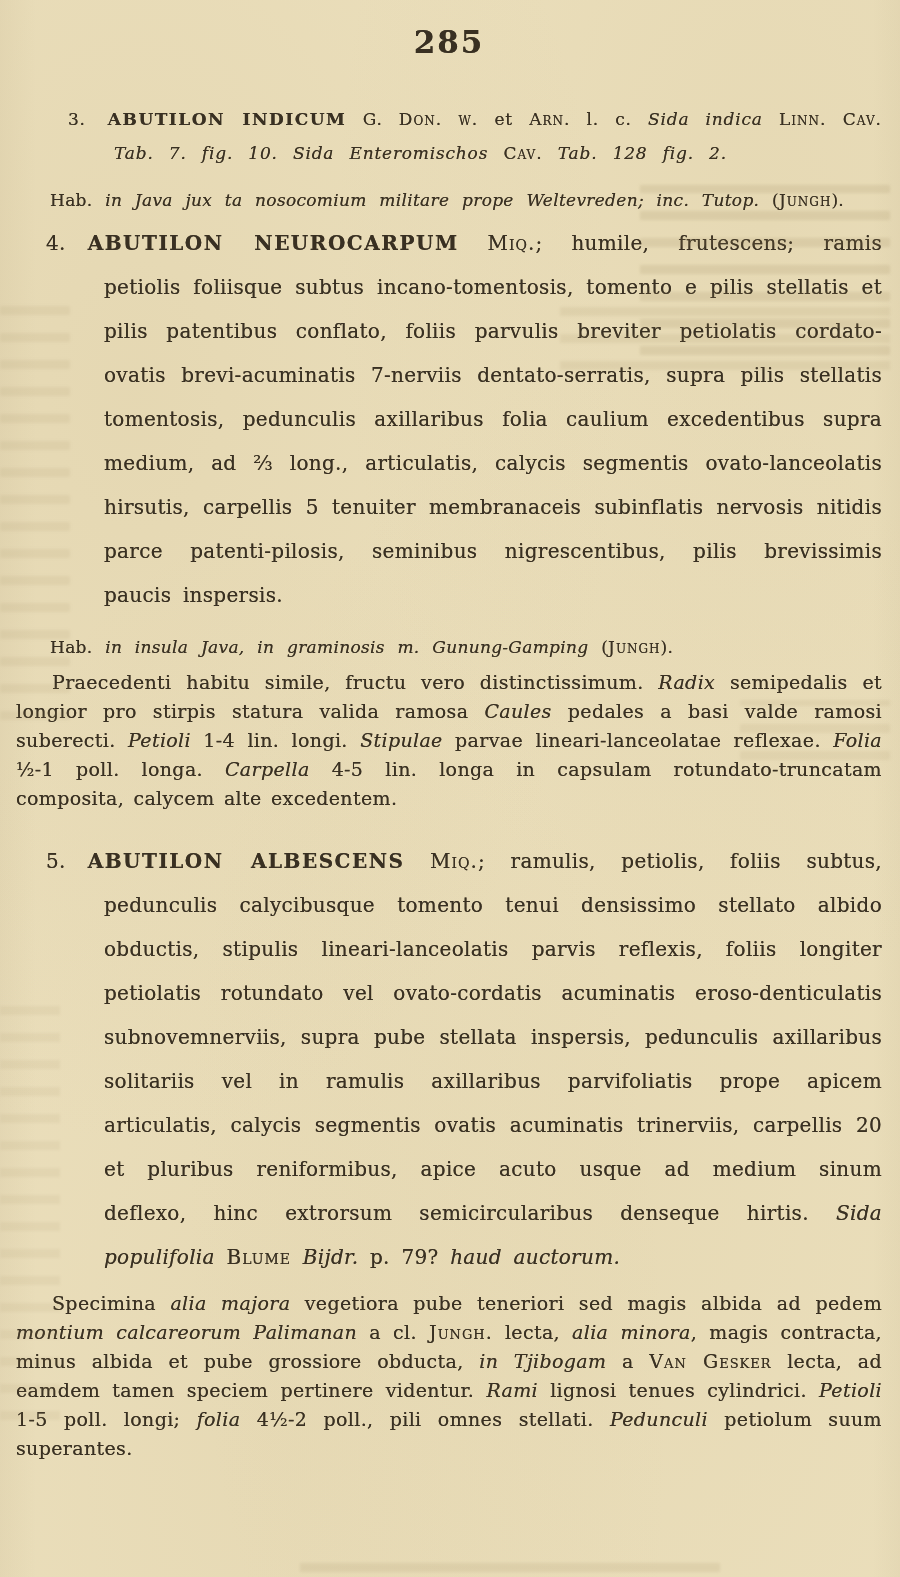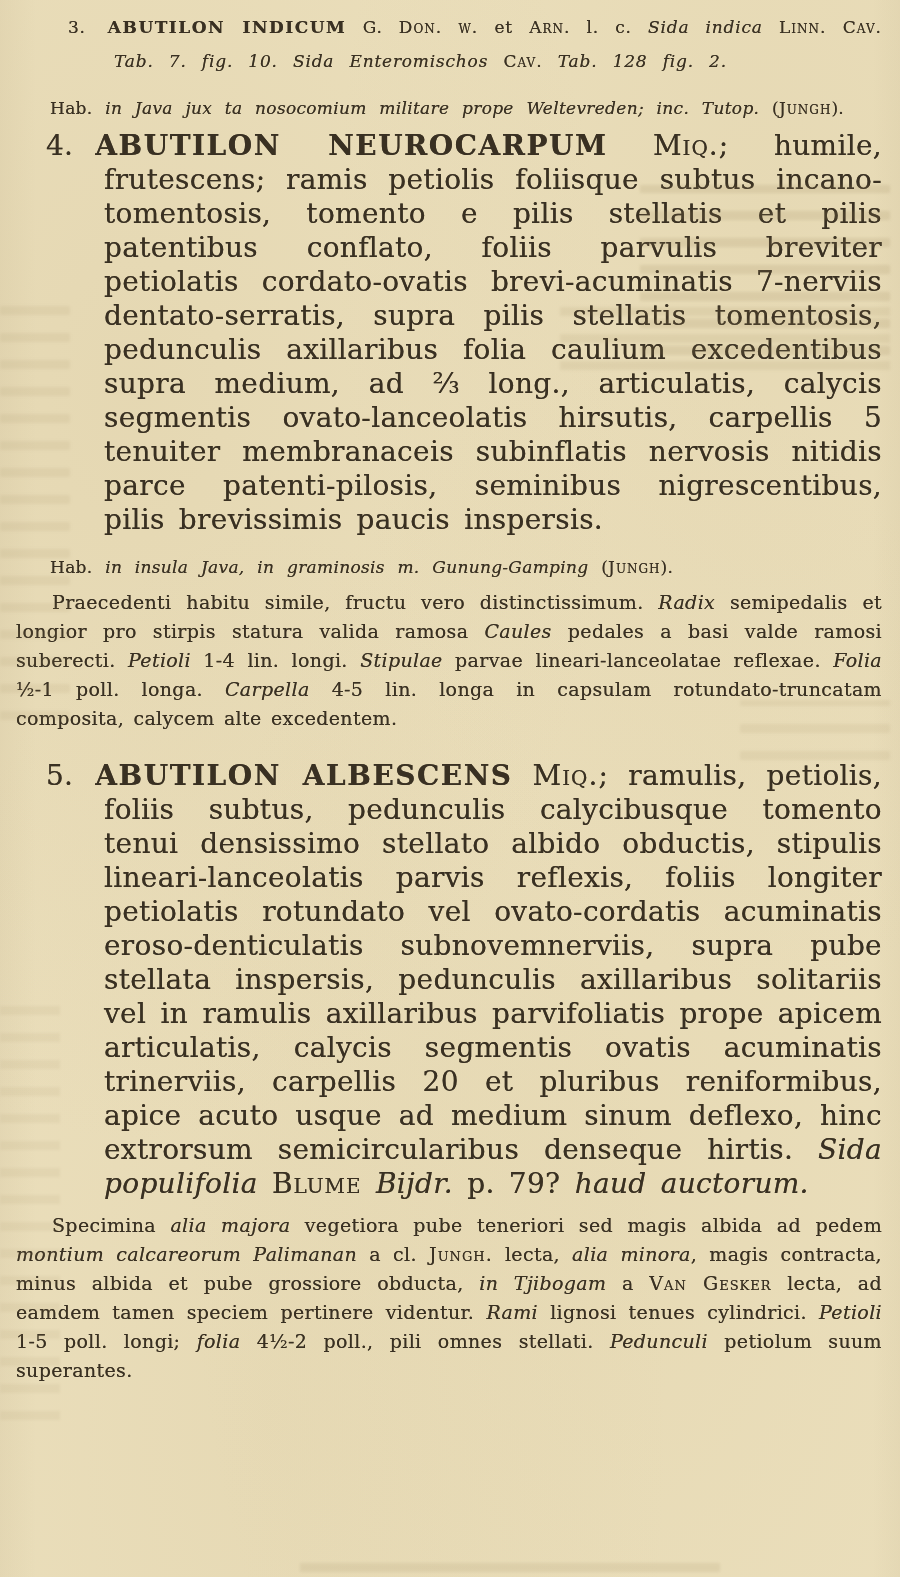--- a/index.html
+++ b/index.html
@@ -56,22 +56,22 @@
     line-height: 34px;
     text-align: justify;
     word-spacing: 9px;
     letter-spacing: .8px;
     padding-left: 98px;
     text-indent: -46px;
     margin-bottom: 10px;
   }
   
   .species {
-    font-size: 28px;
-    line-height: 34px;
+    font-size: 20px;
+    line-height: 44px;
     text-align: justify;
     word-spacing: 5px;
     letter-spacing: .3px;
     padding-left: 88px;
     text-indent: -58px;
     margin-bottom: 10px;
   }
   
   .hab {
     font-size: 17px;
@@ -106,20 +106,21 @@
 
 <div class="page">
 
   <div class="ghost g1"></div>
   <div class="ghost g2"></div>
   <div class="ghost g3"></div>
   <div class="ghost g4"></div>
   <div class="ghost g5"></div>
   <div class="ghost g6"></div>
 
+  <p class="pagenum ink">285</p>
 
   <p class="heading-e3 ink"><span class="r-num">3.</span><span class="r-b">ABUTILON INDICUM</span><span class="r-n"> G. </span><span class="r-sc">Don.</span><span class="r-n"> </span><span class="r-sc">w.</span><span class="r-n"> et </span><span class="r-sc">Arn.</span><span class="r-n"> l. c. </span><span class="r-i">Sida indica</span><span class="r-n"> </span><span class="r-sc">Linn. Cav.</span><span class="r-n"> </span><span class="r-i">Tab. 7. fig. 10.</span><span class="r-n"> </span><span class="r-i">Sida Enteromischos</span><span class="r-n"> </span><span class="r-sc">Cav.</span><span class="r-n"> </span><span class="r-i">Tab. 128 fig. 2.</span></p>
 
   <p class="hab ink"><span class="r-n">Hab.</span><span class="r-i"> in Java jux ta nosocomium militare prope Weltevreden; inc. Tutop.</span><span class="r-n"> (</span><span class="r-sc">Jungh</span><span class="r-n">).</span></p>
 
 
   <p class="species ink"><span class="r-num">4.</span><span class="r-b">ABUTILON NEUROCARPUM</span><span class="r-n"> </span><span class="r-sc">Miq.</span><span class="r-n">; humile, frutescens; ramis petiolis foliisque subtus incano-tomentosis, tomento e pilis stellatis et pilis patentibus conflato, foliis parvulis breviter petiolatis cordato-ovatis brevi-acuminatis 7-nerviis dentato-serratis, supra pilis stellatis tomentosis, pedunculis axillaribus folia caulium excedentibus supra medium, ad ⅔ long., articulatis, calycis segmentis ovato-lanceolatis hirsutis, carpellis 5 tenuiter membranaceis subinflatis nervosis nitidis parce patenti-pilosis, seminibus nigrescentibus, pilis brevissimis paucis inspersis.</span></p>
 
   <p class="hab ink"><span class="r-n">Hab.</span><span class="r-i"> in insula Java, in graminosis m. Gunung-Gamping</span><span class="r-n"> (</span><span class="r-sc">Jungh</span><span class="r-n">).</span></p>
 

